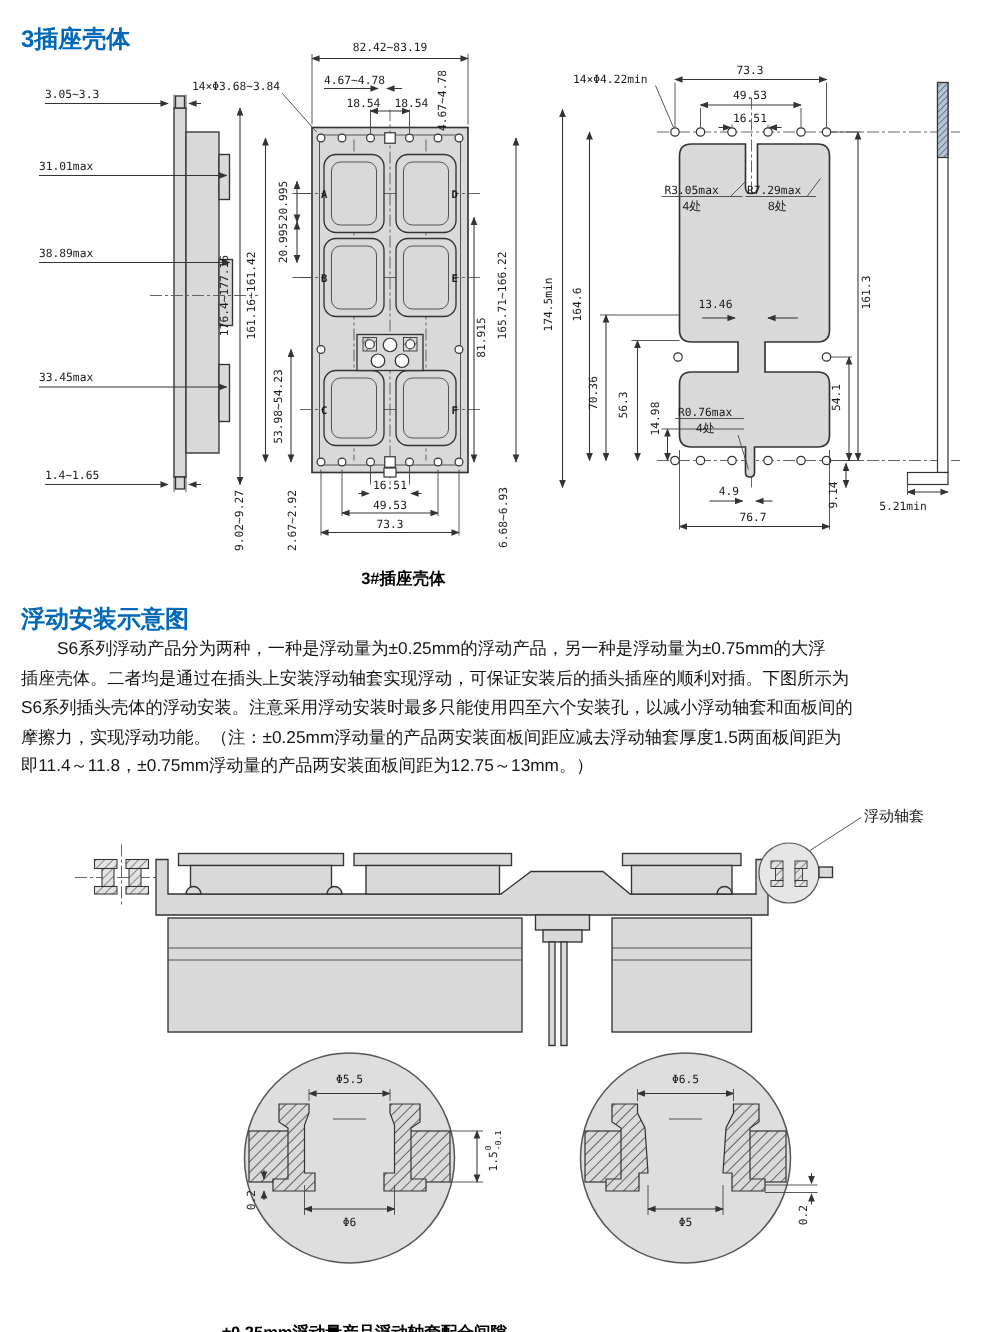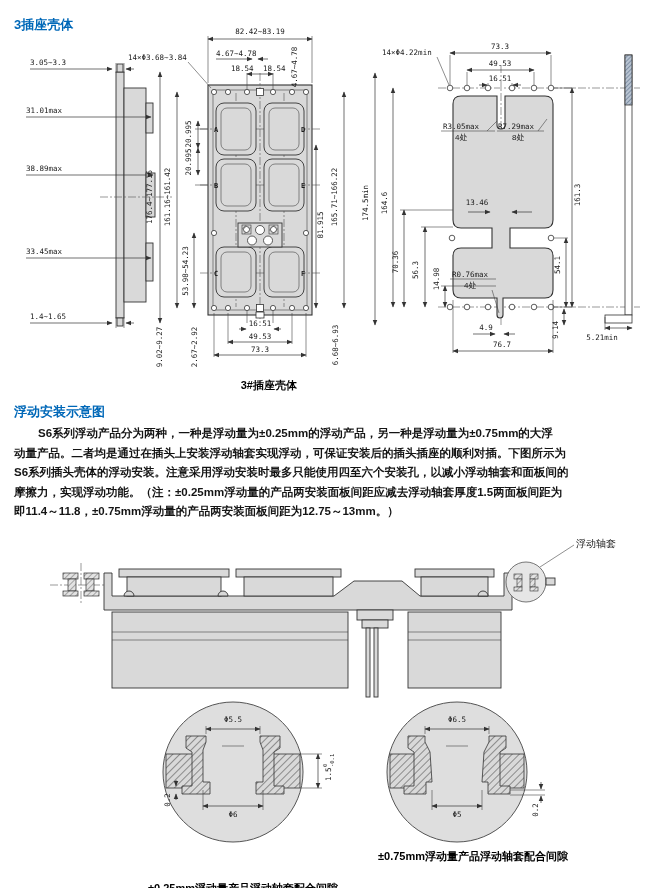--- a/index.html
+++ b/index.html
@@ -1,22 +1,22 @@
 <!DOCTYPE html>
 <html><head>
 <meta charset="utf-8">
 <style>
   html,body{margin:0;padding:0;background:#fff;}
   #page{position:relative;width:660px;height:888px;background:#fff;overflow:hidden;
         font-family:"Liberation Sans",sans-serif;color:#111;}
-  .blue-head{position:absolute;left:14px;font-size:13px;font-weight:bold;color:#0068b8;
+  .blue-head{position:absolute;left:14px;font-size:16px;font-weight:bold;color:#0068b8;
              font-family:"Liberation Sans",sans-serif;}
   .cap{position:absolute;font-size:11px;font-weight:bold;color:#000;text-align:right;}
   #para{position:absolute;left:14px;top:424px;width:638px;font-size:11.5px;line-height:19.5px;color:#141414;}
-  #para .pl{white-space:nowrap;font-weight:bold;}
+  #para .pl{white-space:nowrap;}
   #para .indent{text-indent:24px;}
   svg{position:absolute;left:0;}
   svg text{font-family:"DejaVu Sans Mono",monospace;font-size:7.5px;fill:#1a1a1a;}
   svg text.cav{font-size:7px;font-weight:bold;}
   svg text.cjk{font-family:"Liberation Sans",sans-serif;font-size:8px;}
   svg text.lbl{font-family:"Liberation Sans",sans-serif;font-size:10px;}
   svg text.tol{font-size:5.5px;}
   .thin{stroke:#444;stroke-width:0.6;fill:none;}
   .dim{stroke:#333;stroke-width:0.7;fill:none;}
   .out{stroke:#333;stroke-width:1.1;fill:#d9d9d9;}
@@ -313,21 +313,21 @@
       </g>
     </g>
   </svg>
 
   <div class="cap" style="left:172px;top:378px;width:125px;">3#插座壳体</div>
 
   <div class="blue-head" style="top:403px;text-align:right;">浮动安装示意图</div>
 
   <div id="para">
     <div class="pl indent">S6系列浮动产品分为两种，一种是浮动量为±0.25mm的浮动产品，另一种是浮动量为±0.75mm的大浮</div>
-    <div class="pl">动量产品。二者均是通过在插头上安装浮动轴套实现浮动，可保证安装后的插头插座的顺利对插。下图所示为</div>
+    <div class="pl">插座壳体。二者均是通过在插头上安装浮动轴套实现浮动，可保证安装后的插头插座的顺利对插。下图所示为</div>
     <div class="pl">S6系列插头壳体的浮动安装。注意采用浮动安装时最多只能使用四至六个安装孔，以减小浮动轴套和面板间的</div>
     <div class="pl">摩擦力，实现浮动功能。（注：±0.25mm浮动量的产品两安装面板间距应减去浮动轴套厚度1.5两面板间距为</div>
     <div class="pl">即11.4～11.8，±0.75mm浮动量的产品两安装面板间距为12.75～13mm。）</div>
   </div>
 
   <svg style="top:535px;" width="660" height="170" viewBox="0 0 660 170">
 
     <g>
       <line class="cl" x1="50" y1="50" x2="112" y2="50"></line>
       <line class="cl" x1="81" y1="28" x2="81" y2="70"></line>
@@ -449,15 +449,14 @@
 
       <line class="thin" x1="510" y1="90" x2="545" y2="90"></line>
       <line class="thin" x1="510" y1="95" x2="545" y2="95"></line>
       <text transform="rotate(-90 538 110)" x="538" y="110" text-anchor="middle">0.2</text>
       <line class="dim" x1="541" y1="82" x2="541" y2="89" marker-end="url(#arr)"></line>
       <line class="dim" x1="541" y1="103" x2="541" y2="96" marker-end="url(#arr)"></line>
     </g>
   </svg>
 
   <div class="cap" style="left:88px;top:849px;width:250px;margin-top:32px;">±0.25mm浮动量产品浮动轴套配合间隙</div>
-  <div class="cap" style="left:318px;top:849px;width:250px;">±0.75mm浮动量产品浮动轴套配合间隙</div>
 
 </div>
 
 </body></html>

